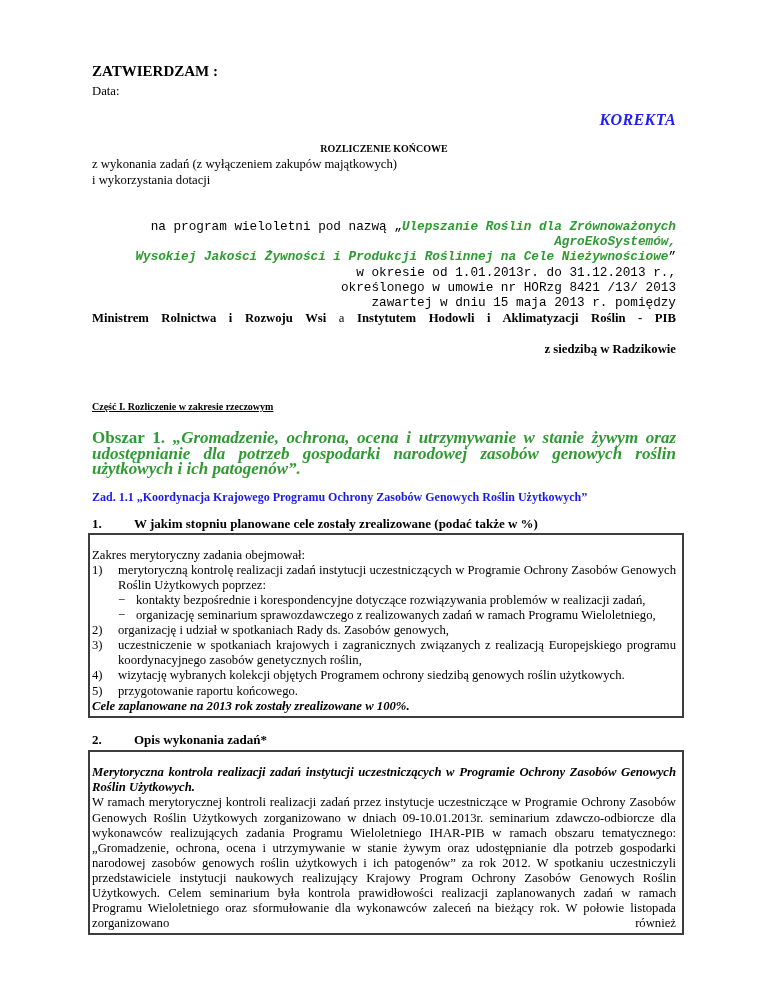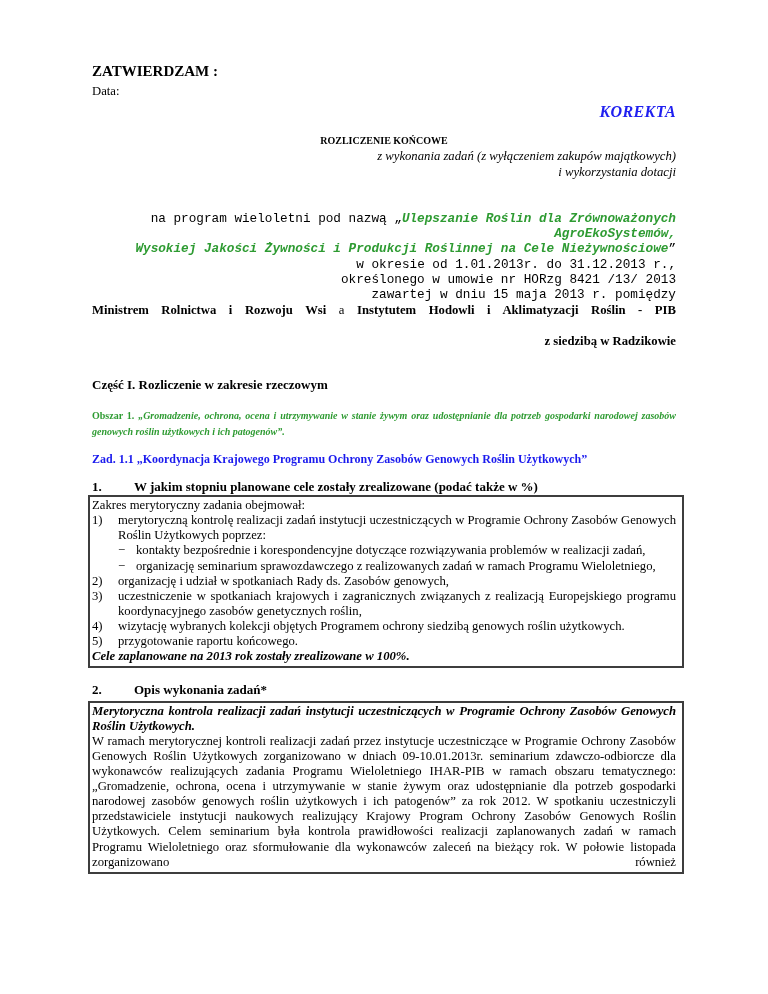--- a/index.html
+++ b/index.html
@@ -8,51 +8,51 @@
     background: #ffffff;
     overflow: hidden;
     font-family: "Liberation Serif", serif;
     color: #000;
     font-size: 12.7px;
     line-height: 15.2px;
   }
   .page { box-sizing: border-box; height: 100%; padding: 64px 92px 0 92px; }
 
   .approve { font-weight: bold; font-size: 15px; margin-bottom: 5px; }
-  .date-line { margin-bottom: 4px; }
+  .date-line { margin-bottom: 12px; }
   .korekta {
     text-align: right; color: var(--korekta, #2020f0);
     font-weight: bold; font-style: italic;
     font-size: 16px; line-height: 17px; letter-spacing: .4px;
   }
   .title { margin-top: 12px; text-align: center; font-weight: bold; font-size: 10px; line-height: 17px; }
-  .subtitle { text-align: right; font-style: italic; }
+  .subtitle { text-align: left; }
 
   .program { margin-top: 31px; line-height: 15.3px; }
   .centered { text-align: right; font-family: Liberation Mono, monospace; }
   .green-it { color: var(--green, #2e9b32); font-weight: bold; font-style: italic; }
   .parties { text-align: justify; text-align-last: justify; font-weight: bold; }
   .parties .reg { font-weight: normal; }
   .parties-2 { text-align: right; font-weight: bold; margin-top: 16px; }
 
-  .part1 { margin-top: 28px; font-weight: bold; font-size: 13px; line-height: 16px; }
+  .part1 { margin-top: 42px; font-weight: bold; font-size: 10px; line-height: 16px; text-decoration: underline; }
 
-  .obszar { margin-top: 15px; color: var(--green, #2e9b32); font-weight: bold; font-size: 10px; line-height: 15.5px; text-align: justify; }
+  .obszar { margin-top: 15px; color: var(--green, #2e9b32); font-weight: bold; font-size: 17px; line-height: 15.5px; text-align: justify; }
   .obszar .quote { font-style: italic; }
   .zad { margin-top: 13px; color: var(--blue, #1a1aee); font-weight: bold; font-size: 12px; line-height: 15.5px; text-align: justify; }
 
   .qhead { display: flex; font-weight: bold; font-size: 13px; line-height: 15.5px; margin-top: 11px; }
   .qhead.q2 { margin-top: 14px; }
   .qhead .num { width: 42px; flex-shrink: 0; }
   .qhead .txt { flex: 1; }
 
   .box {
     border: 2px solid var(--border, #3d3d3d);
     margin: 1px -8px 0 -4px;
-    padding: 1px 6px 2px 2px;
+    padding: 13px 6px 2px 2px;
     line-height: 15.1px;
   }
   .box.b2 { margin-top: 3px; }
   .just { text-align: justify; }
   .li { display: flex; }
   .li .m { width: 26px; flex-shrink: 0; }
   .li .t { flex: 1; text-align: justify; }
   .li.sub { margin-left: 26px; }
   .li.sub .m { width: 18px; }
   .concl { font-weight: bold; font-style: italic; text-align: justify; }

